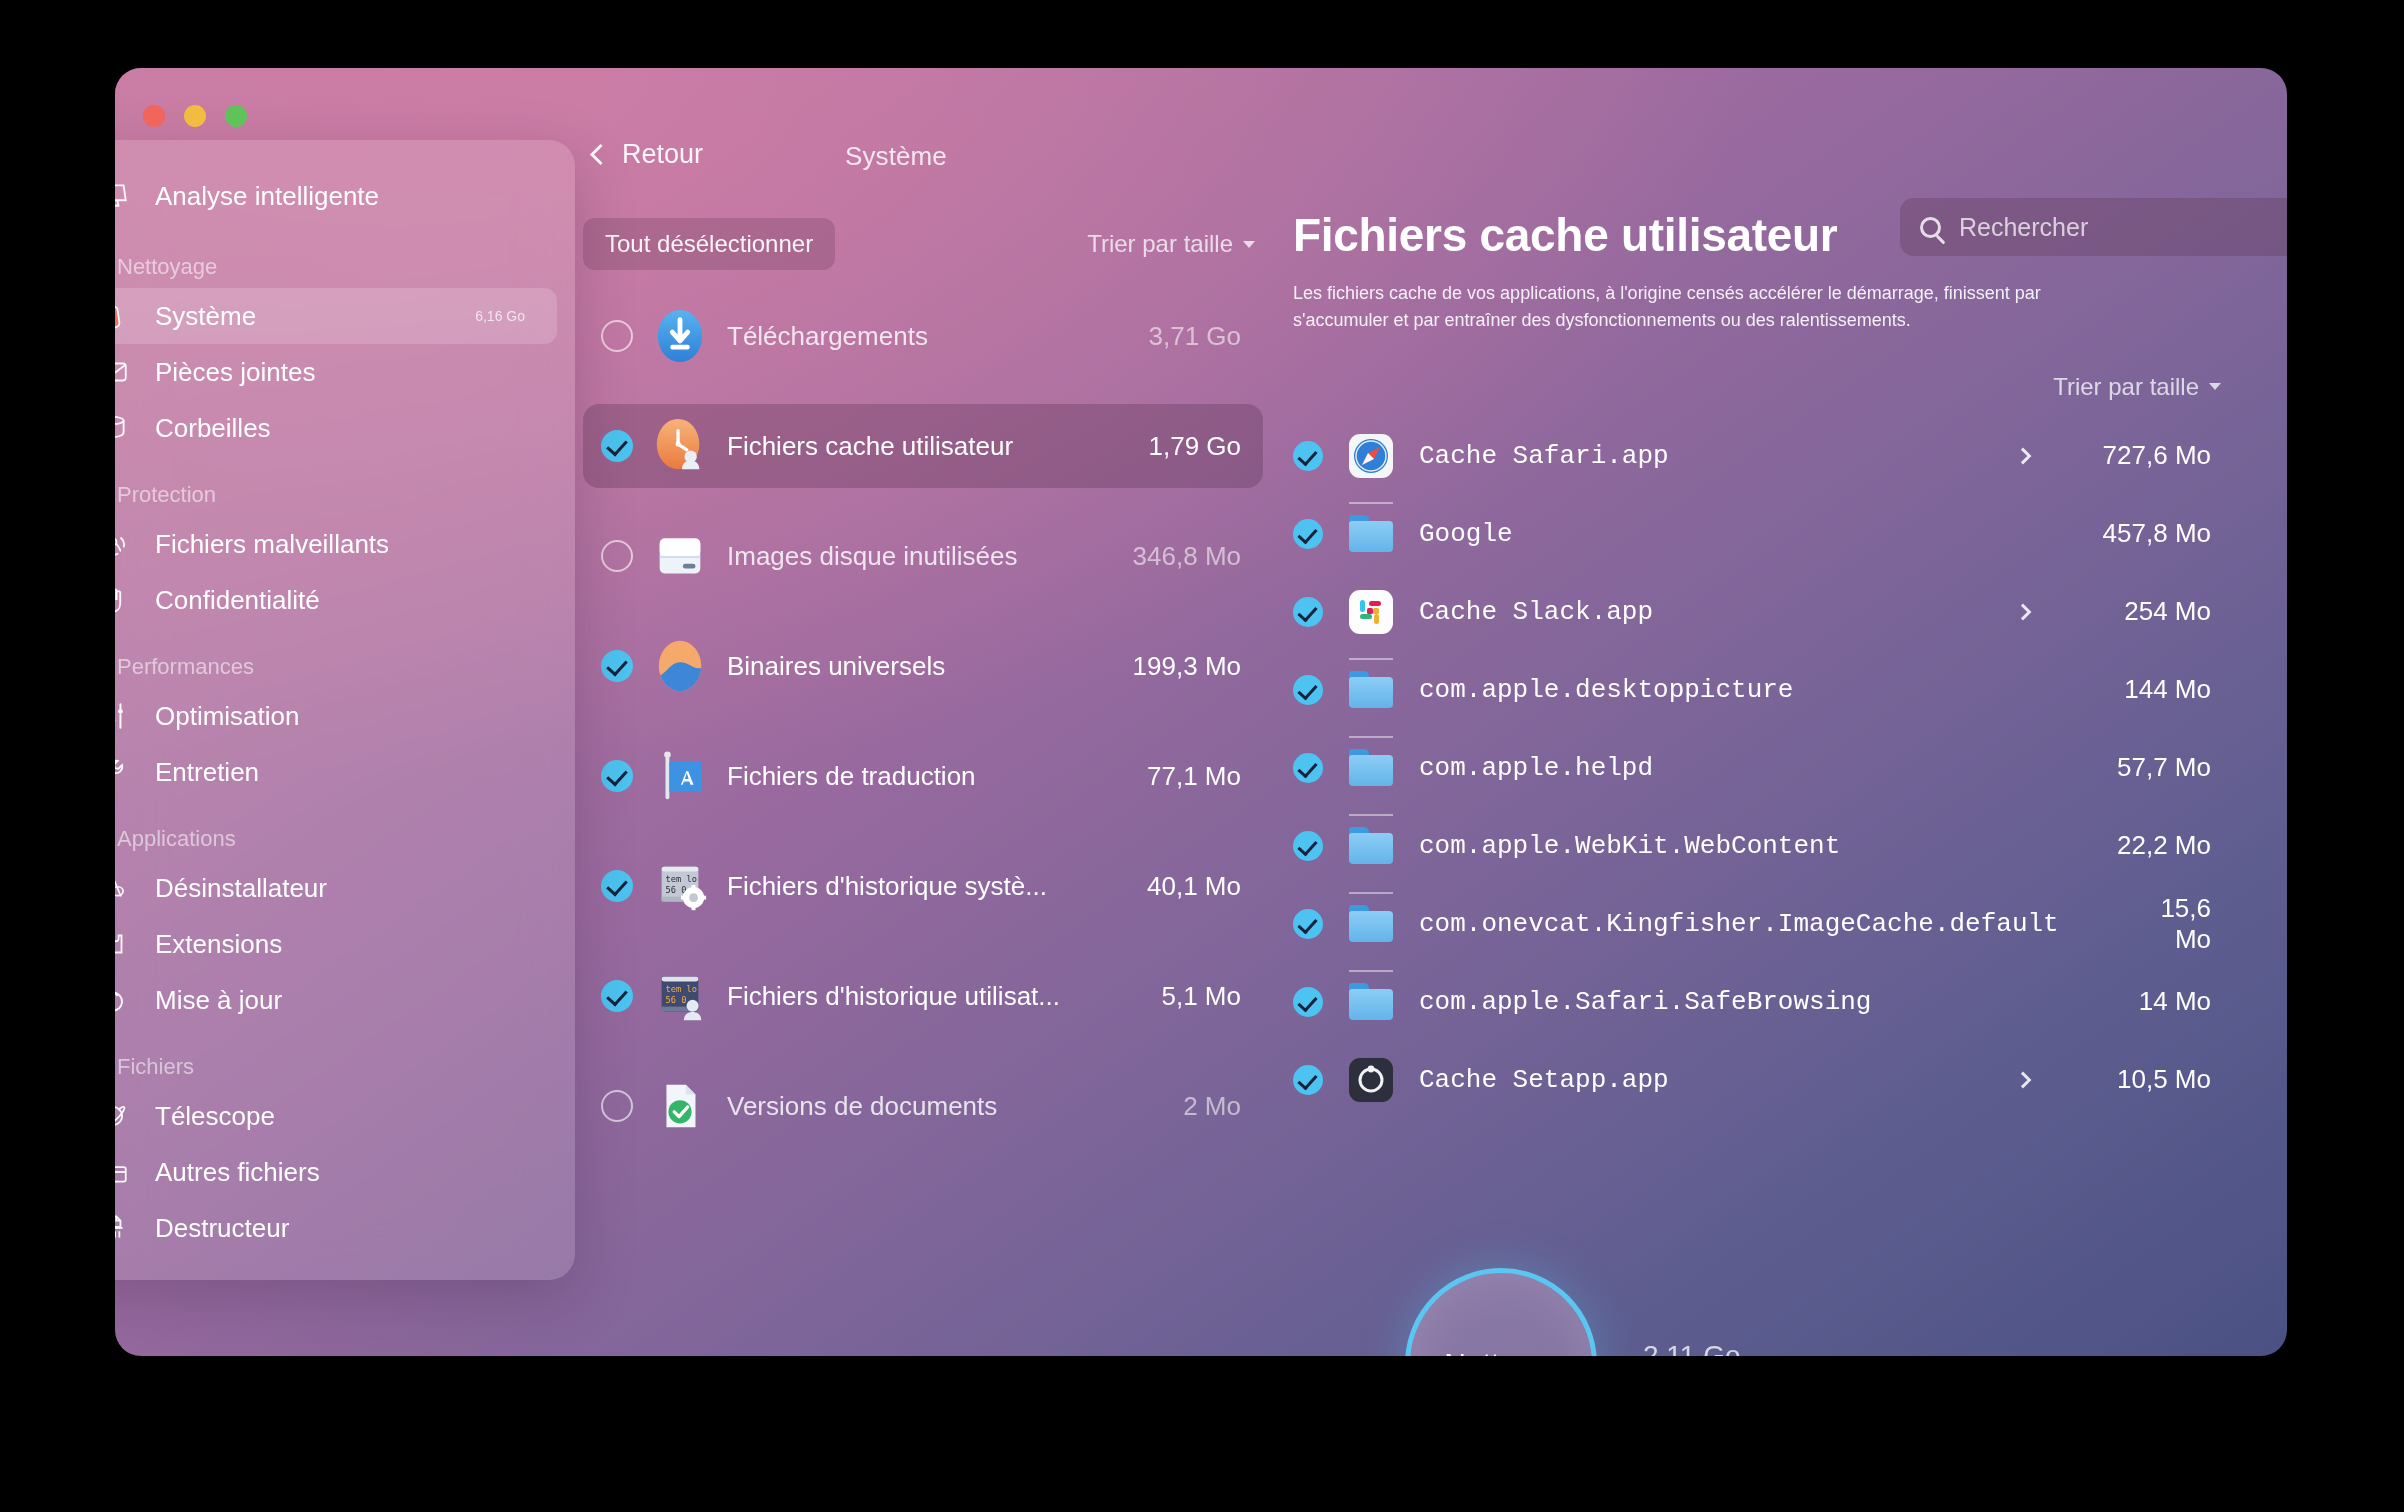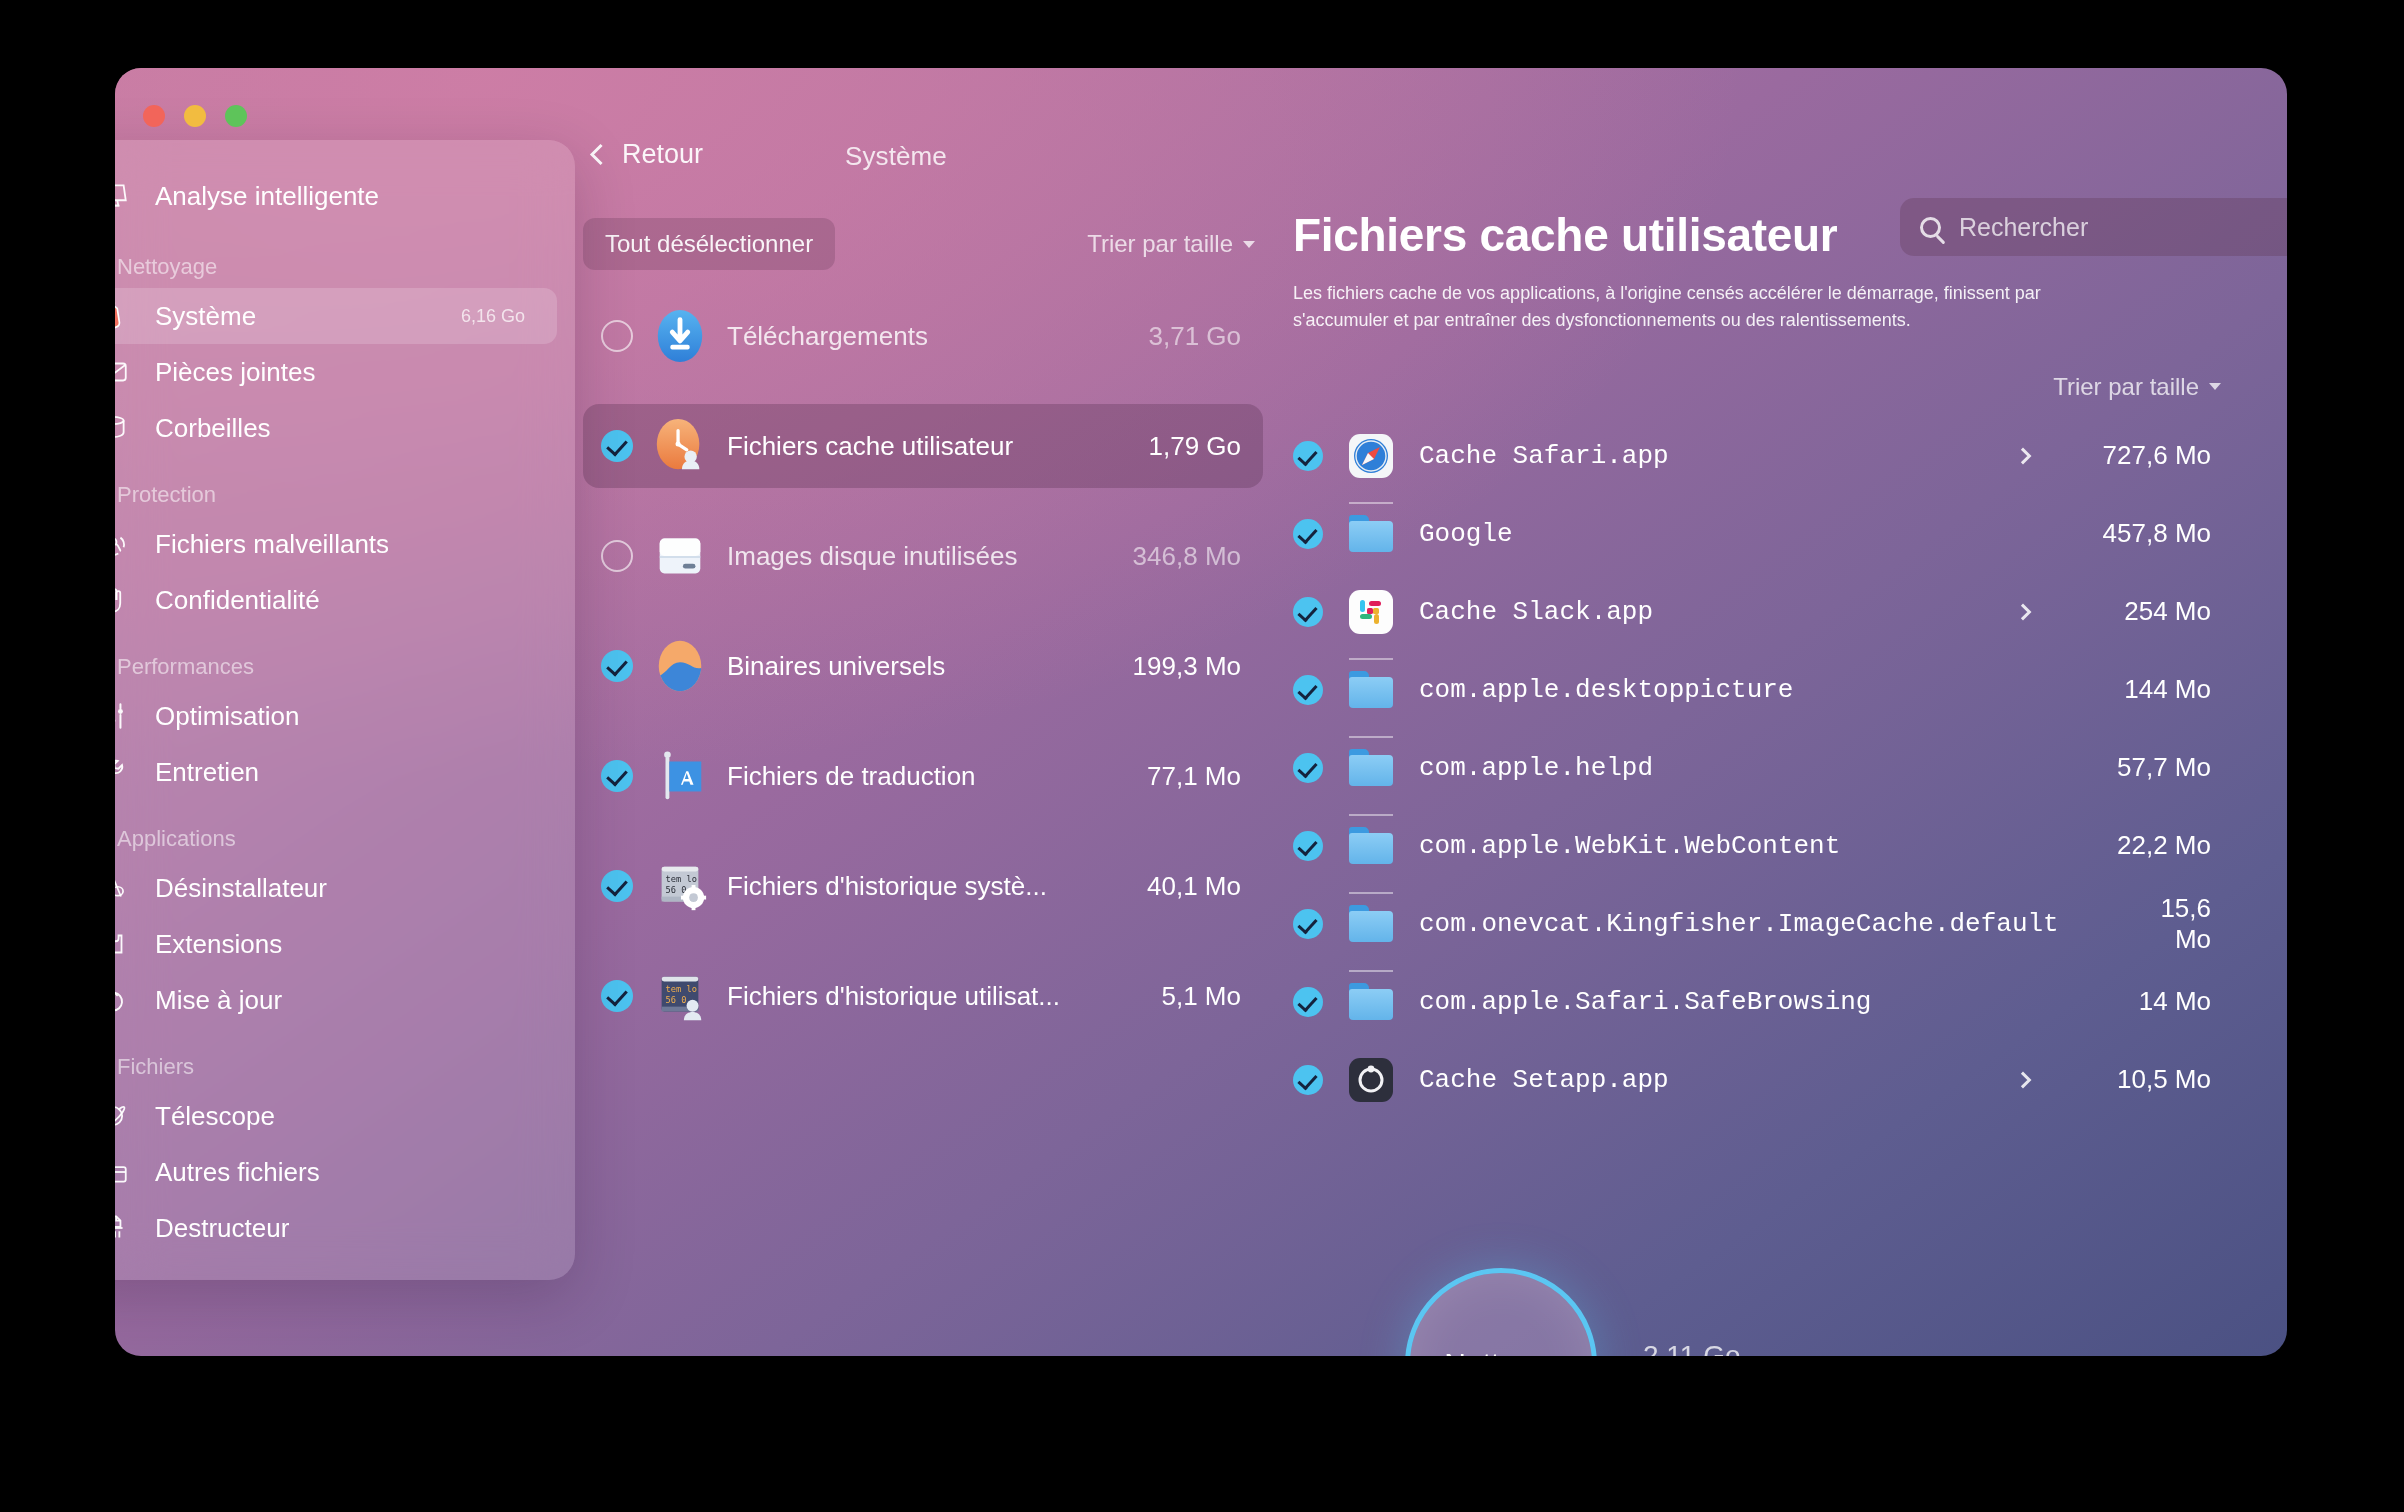--- a/index.html
+++ b/index.html
@@ -108,21 +108,21 @@
   }
   .sb-row {
     height: 56px; display: flex; align-items: center;
     margin: 0 18px; padding: 0 22px;
     border-radius: 13px; gap: 24px; cursor: pointer;
   }
   .sb-row.active { background: rgba(255,255,255,.17); }
   .sb-icon { width: 36px; height: 36px; flex: none; display:flex; align-items:center; justify-content:center; }
   .sb-icon svg { width: 34px; height: 34px; }
   .sb-label { color: #fff; font-size: 26px; white-space: nowrap; flex: 1; }
-  .sb-size { color: rgba(255,255,255,.72); font-size: 18px; padding-right: 10px; }
+  .sb-size { color: rgba(255,255,255,.72); font-size: 14px; padding-right: 10px; }
   .sb-section {
     color: rgba(255,255,255,.55); font-size: 22px;
     margin: 26px 0 8px 62px;
   }
   .sb-section.first { margin-top: 30px; }
 
   
   #mid {
     position: absolute; left: 468px; top: 150px;
     width: 680px; height: 1130px;
@@ -511,20 +511,31 @@
                 <rect x="11" y="10" width="38" height="5" rx="2.5" fill="#dfe4ea"></rect>
                 <rect x="11" y="41" width="38" height="5" fill="#6e7897"></rect>
                 <text x="15" y="26" font-family="monospace" font-size="9" fill="#f0ae4e">tem lo</text>
                 <text x="15" y="37" font-family="monospace" font-size="9" fill="#f0ae4e">56 0</text>
                 <circle cx="43" cy="40" r="6.2" fill="#e3eaf2"></circle>
                 <path d="M34 55c0-5.5 4-8.4 9-8.4s9 2.9 9 8.4z" fill="#e3eaf2"></path>
               </svg></span>
       <span class="mid-name">Fichiers d'historique utilisat...</span>
       <span class="mid-size">5,1 Mo</span>
     </div>
+          <div class="mid-row dim">
+      <span class="cb off"></span>
+      <span class="mid-icon"><svg viewBox="0 0 60 60">
+                <path d="M16 8h20l10 10v34H16z" fill="#f2f6fa"></path>
+                <path d="M36 8l10 10H36z" fill="#d9e4ee"></path>
+                <circle cx="30" cy="36" r="12" fill="#34b56a"></circle>
+                <path d="M24 36l5 5 9-10" stroke="#fff" stroke-width="3.4" fill="none" stroke-linecap="round" stroke-linejoin="round"></path>
+              </svg></span>
+      <span class="mid-name">Versions de documents</span>
+      <span class="mid-size">2 Mo</span>
+    </div>
         </div>
     </div>
 
     <div id="right">
       <div id="detail-title">Fichiers cache utilisateur</div>
       <div id="detail-desc">Les fichiers cache de vos applications, à l'origine censés accélérer le démarrage, finissent par s'accumuler et par entraîner des dysfonctionnements ou des ralentissements.</div>
       <div id="detail-sort">
         <div class="sort-control">
           <span>Trier par taille</span>
           <span class="caret"></span>

